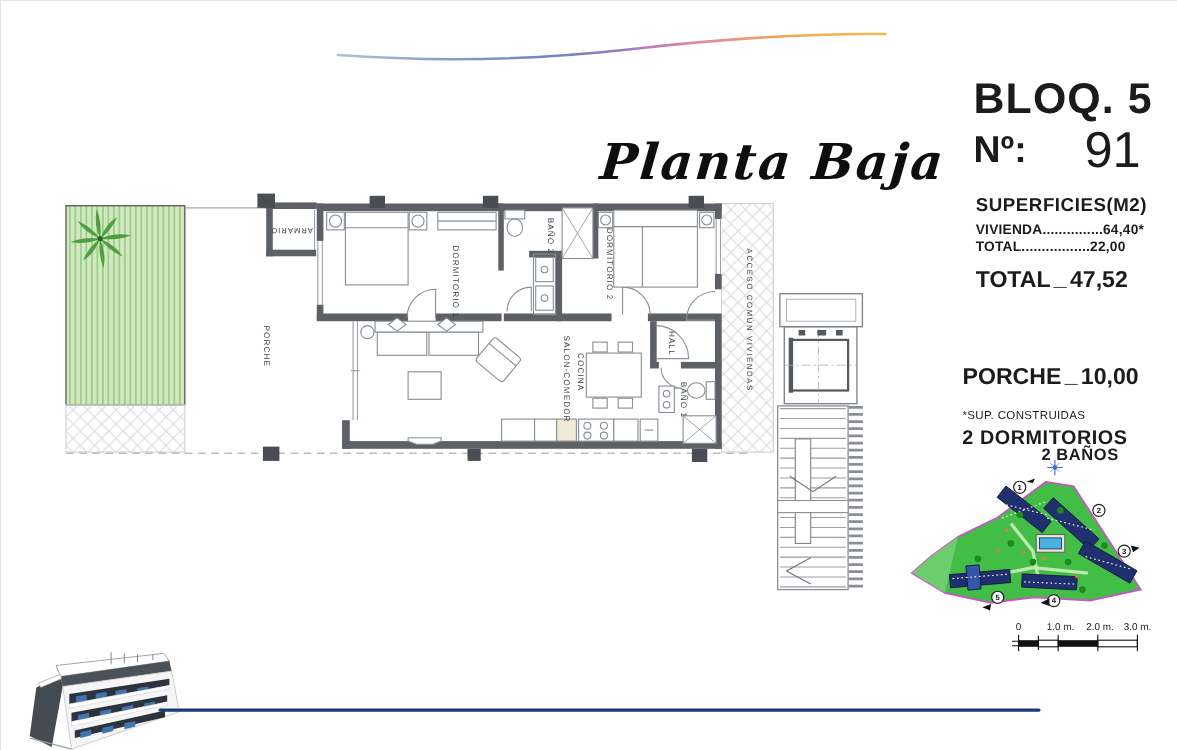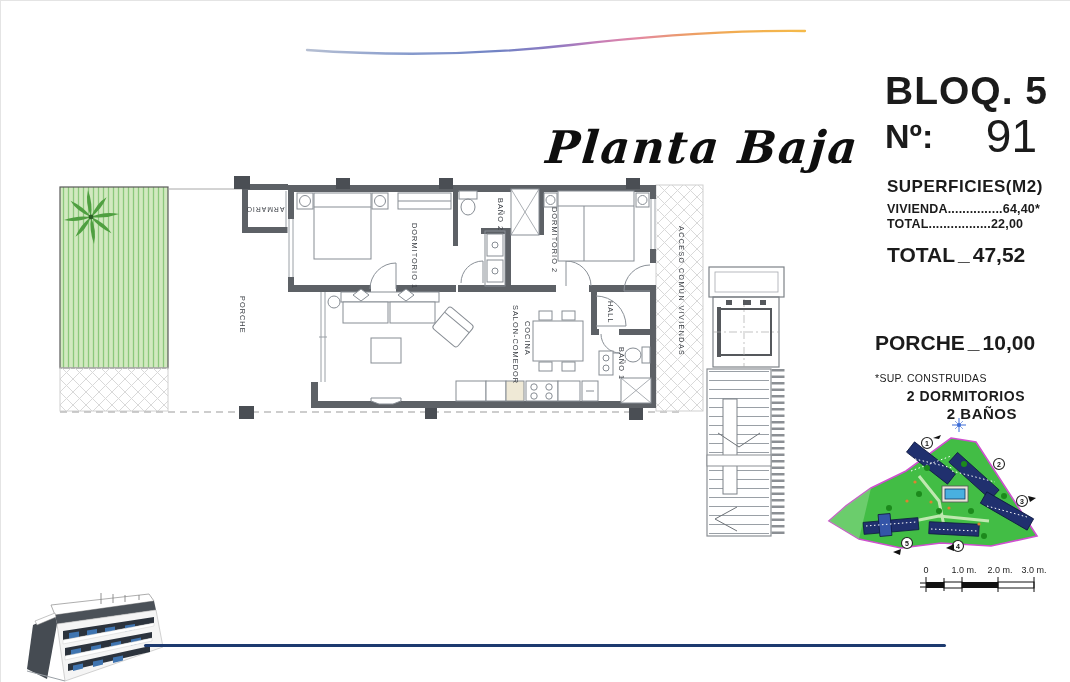--- a/index.html
+++ b/index.html
@@ -17,21 +17,21 @@
   #unitrow .nvalue{font-size:46px;font-weight:normal;line-height:0.95;}
   #surftitle{left:886px;top:176px;font-size:17px;font-weight:bold;letter-spacing:0.5px;}
   .surfline{left:886px;font-size:12.5px;font-weight:bold;letter-spacing:0.2px;white-space:nowrap;}
   #surf-viv{top:201px;text-align:right;}
   #surf-por{top:216px;}
   .totrow{font-weight:bold;display:flex;align-items:flex-end;gap:3px;white-space:nowrap;}
   #totalrow{left:886px;top:242px;font-size:21px;}
   #jardinrow{left:874px;top:330px;font-size:21px;}
   .sep{font-size:21px;transform:translateY(-2px);}
   #footnote{left:874px;top:371px;font-size:10.5px;font-weight:normal;letter-spacing:0.3px;}
-  #feat1{right:46px;top:387px;font-size:14px;font-weight:bold;letter-spacing:0.5px;}
+  #feat1{right:46px;top:387px;font-size:18px;font-weight:bold;letter-spacing:0.5px;}
   #feat2{right:54px;top:404px;font-size:15px;font-weight:bold;letter-spacing:0.5px;}
   
   #blue-line{left:143px;top:643px;width:802px;height:3px;background:#1d3a6f;border-radius:2px;}
 </style>
 </head>
 <body>
 
 <div id="page">
 
   <svg class="abs" style="left:300px;top:20px" width="510" height="42" viewBox="0 0 510 42">

